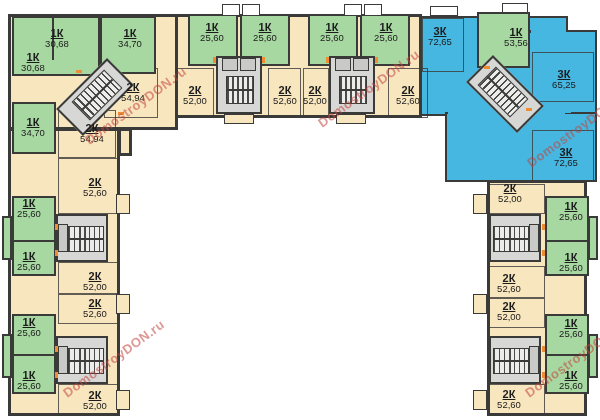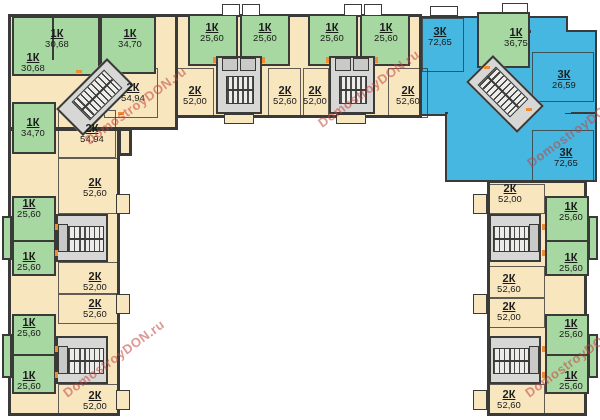--- a/index.html
+++ b/index.html
@@ -179,21 +179,21 @@
   <div class="lbl" style="left:364px;top:21px;">
       <div class="t">1К</div>
       <div class="a">25,60</div>
     </div>
   <div class="lbl" style="left:418px;top:25px;">
       <div class="t">3К</div>
       <div class="a">72,65</div>
     </div>
   <div class="lbl" style="left:494px;top:26px;">
       <div class="t">1К</div>
-      <div class="a">36,75</div>
+      <div class="a">53,56</div>
     </div>
   <div class="lbl" style="left:111px;top:81px;">
       <div class="t">2К</div>
       <div class="a">54,94</div>
     </div>
   <div class="lbl" style="left:173px;top:84px;">
       <div class="t">2К</div>
       <div class="a">52,00</div>
     </div>
   <div class="lbl" style="left:263px;top:84px;">
@@ -203,21 +203,21 @@
   <div class="lbl" style="left:293px;top:84px;">
       <div class="t">2К</div>
       <div class="a">52,00</div>
     </div>
   <div class="lbl" style="left:386px;top:84px;">
       <div class="t">2К</div>
       <div class="a">52,60</div>
     </div>
   <div class="lbl" style="left:542px;top:68px;">
       <div class="t">3К</div>
-      <div class="a">26,59</div>
+      <div class="a">65,25</div>
     </div>
   <div class="lbl" style="left:70px;top:122px;">
       <div class="t">2К</div>
       <div class="a">54,94</div>
     </div>
   <div class="lbl" style="left:11px;top:116px;">
       <div class="t">1К</div>
       <div class="a">34,70</div>
     </div>
   <div class="lbl" style="left:544px;top:146px;">

